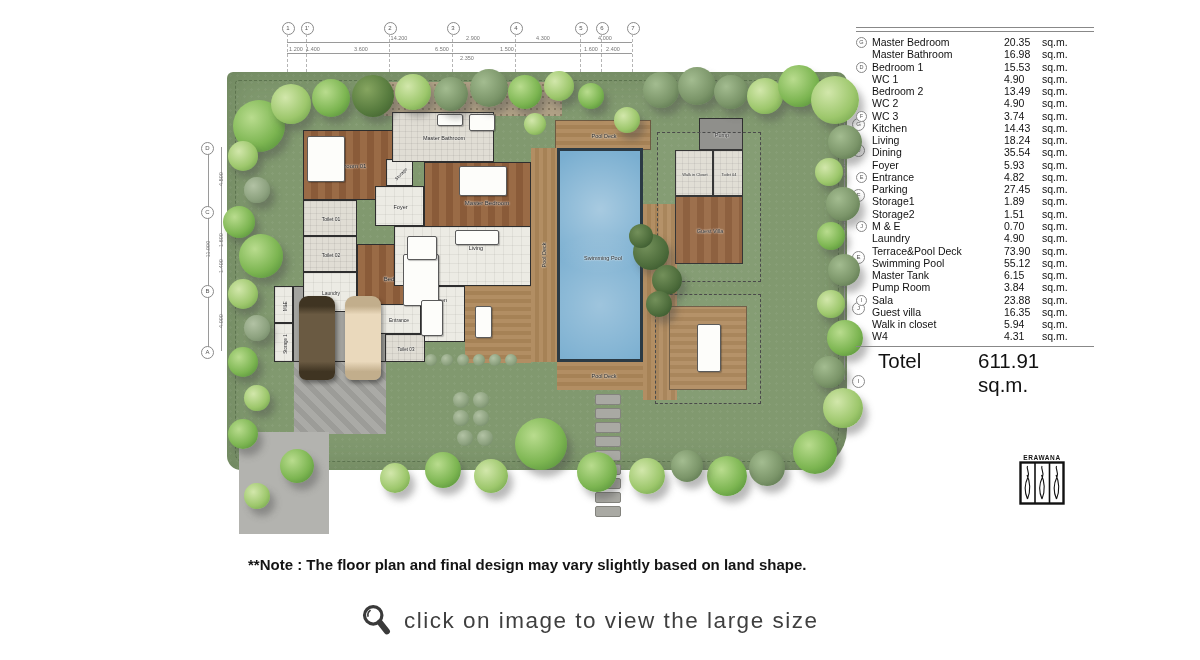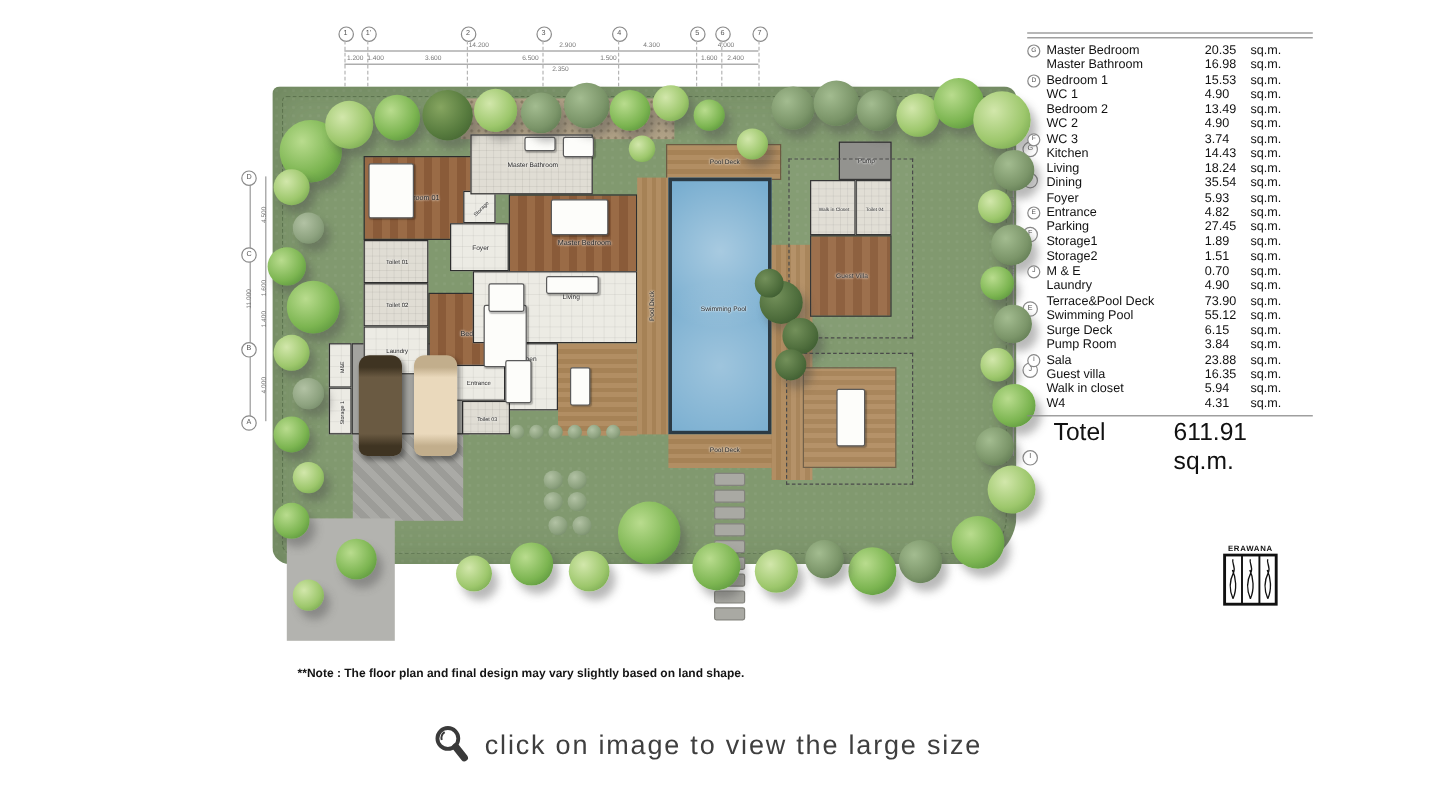--- a/index.html
+++ b/index.html
@@ -63,21 +63,21 @@
   .trow .vl{position:absolute;left:148px;}
   .trow .un{position:absolute;left:186px;}
   #totline{border:none;border-top:2px solid #555;margin:4px 0 2px 0;}
   #total{position:relative;height:26px;font-size:20.5px;}
   #total .tlbl{position:absolute;left:22px;}
   #total .tval{position:absolute;left:122px;}
   #logo{position:absolute;left:160px;top:430px;width:52px;text-align:center;}
   #logo .brand{font-size:6.5px;font-weight:700;letter-spacing:.6px;}
 
   
-  #note{position:absolute;left:248px;top:556px;font-size:10px;font-weight:700;color:#141414;}
+  #note{position:absolute;left:248px;top:556px;font-size:15px;font-weight:700;color:#141414;}
   #caption{position:absolute;left:360px;top:603px;display:flex;align-items:center;gap:10px;cursor:pointer;}
   #caption .cap-text{font-size:22.5px;color:#3f3f3f;letter-spacing:1.5px;}
 </style>
 </head>
 <body>
 
 <div id="stage">
 
   <div id="plan">
     <div id="lawn"></div>
@@ -406,21 +406,21 @@
           <div class="nm">Terrace&amp;Pool Deck</div>
           <div class="vl">73.90</div>
           <div class="un">sq.m.</div>
         </div>
         <div class="trow">
           <div class="nm">Swimming Pool</div>
           <div class="vl">55.12</div>
           <div class="un">sq.m.</div>
         </div>
         <div class="trow">
-          <div class="nm">Surge Deck</div>
+          <div class="nm">Master Tank</div>
           <div class="vl">6.15</div>
           <div class="un">sq.m.</div>
         </div>
         <div class="trow">
           <div class="nm">Pump Room</div>
           <div class="vl">3.84</div>
           <div class="un">sq.m.</div>
         </div>
         <div class="trow">
           <div class="mk">I</div>

